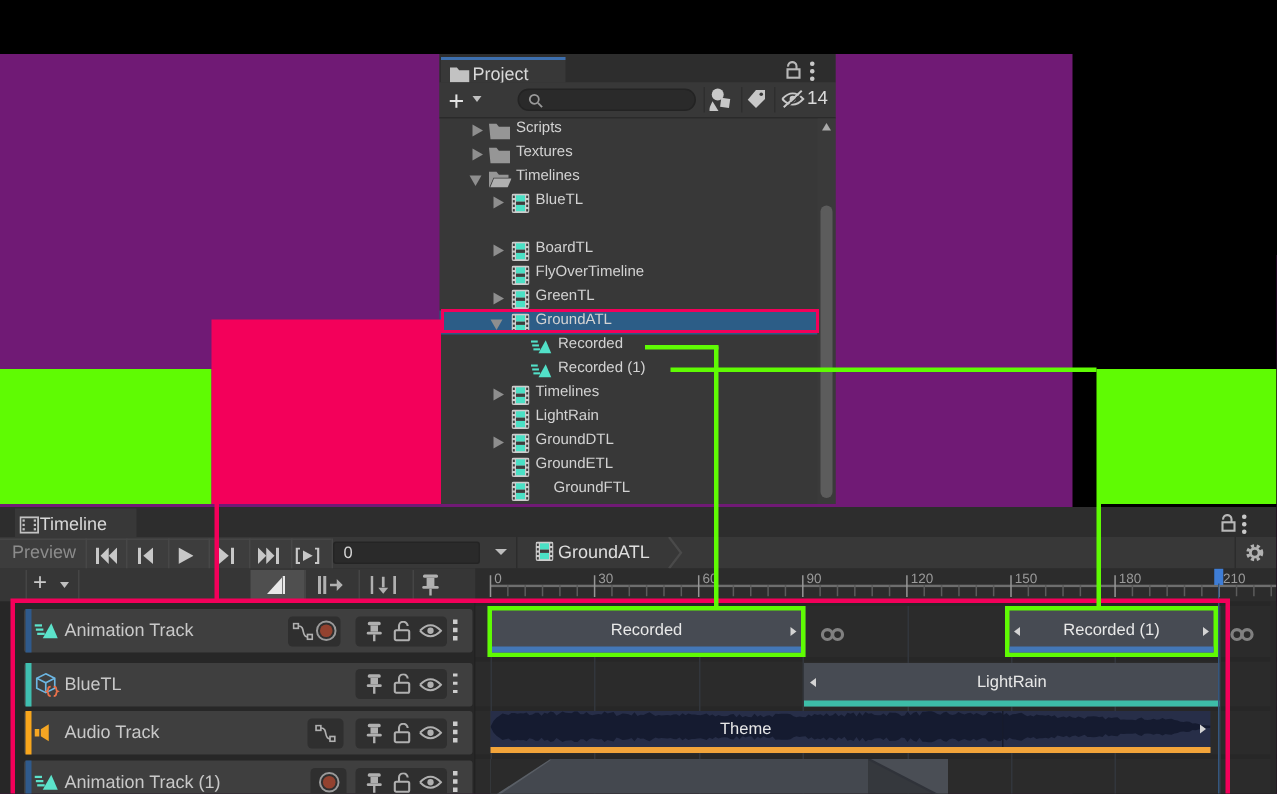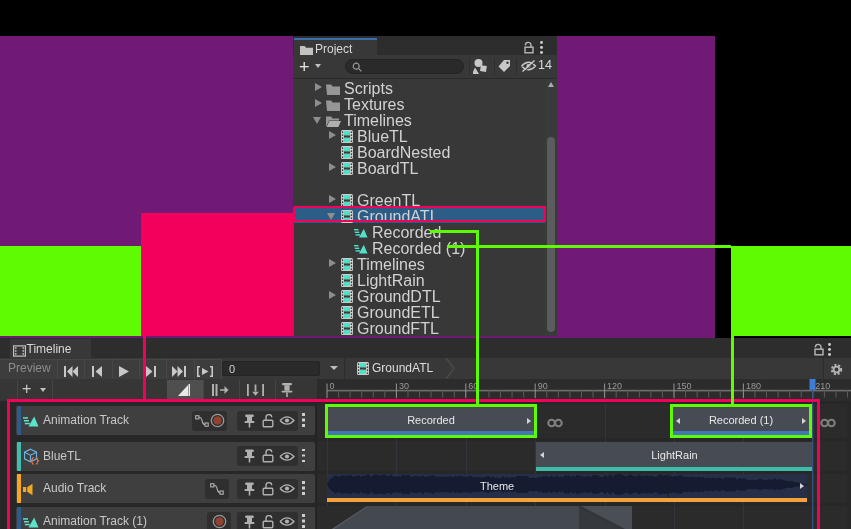--- a/index.html
+++ b/index.html
@@ -14,21 +14,21 @@
   #proj-tab { left:1px; top:2px; width:83px; height:17px; background:#383838;
     border-top:2px solid #3d6fae; }
   #proj-tab .lbl { position:absolute; left:21px; top:2px; font-size:12px; color:#d8d8d8; }
   #proj-tab .ticon { position:absolute; left:6px; top:2px; }
   .dots3 { width:3px; height:14px; }
   .dots3::before { content:""; position:absolute; width:2.8px; height:2.8px; border-radius:50%; background:#c8c8c8; left:0; top:1px;
     box-shadow: 0 5px 0 #c8c8c8, 0 10px 0 #c8c8c8; }
   #proj-toolbar { left:0; top:19px; width:264px; height:24px; background:#383838;
     border-bottom:1px solid #2a2a2a; }
   #proj-tree { left:0; top:43px; width:264px; height:257px; }
-  .trow { position:absolute; left:0; width:252px; height:16px; font-size:16px; color:#d2d2d2; }
+  .trow { position:absolute; left:0; width:252px; height:16px; font-size:10px; color:#d2d2d2; }
   .trow .txt { position:absolute; top:1px; }
   .trow .ico { position:absolute; top:2px; }
   .fold { position:absolute; width:0; height:0; top:4px;
     border-left:7px solid #8e8e8e; border-top:4.5px solid transparent; border-bottom:4.5px solid transparent; }
   .foldd { position:absolute; width:0; height:0; top:6px;
     border-top:7px solid #8e8e8e; border-left:4.5px solid transparent; border-right:4.5px solid transparent; }
   #proj-scroll { left:252px; top:43px; width:12px; height:257px; background:#3a3a3a; }
   #proj-thumb { left:2px; top:58px; width:8px; height:195px; background:#5c5c5c; border-radius:4px; }
 
   
@@ -145,58 +145,58 @@
                 <rect x="0.9" y="7.4" width="1.3" height="1.6"></rect>
                 <rect x="0.9" y="10.4" width="1.3" height="1.6"></rect>
                 <rect x="9.8" y="1.4" width="1.3" height="1.6"></rect>
                 <rect x="9.8" y="4.4" width="1.3" height="1.6"></rect>
                 <rect x="9.8" y="7.4" width="1.3" height="1.6"></rect>
                 <rect x="9.8" y="10.4" width="1.3" height="1.6"></rect>
               </g>
             </svg></span>
           <span class="txt" style="left:64px">BlueTL</span>
         </div>
-      <div class="trow" style="top:64px">
-          <span class="ico tlic" style="left:48px"><svg width="12" height="13">
-              <rect x="0" y="0" width="12" height="13" rx="1.5" fill="#cdcdcd"></rect>
-              <rect x="3" y="1.2" width="6" height="4.2" fill="#4be0c5"></rect>
-              <rect x="3" y="7.6" width="6" height="4.2" fill="#4be0c5"></rect>
-              <rect x="3" y="5.4" width="6" height="2.2" fill="#3c3c3c"></rect>
-              <g fill="#3c3c3c">
-                <rect x="0.9" y="1.4" width="1.3" height="1.6"></rect>
-                <rect x="0.9" y="4.4" width="1.3" height="1.6"></rect>
-                <rect x="0.9" y="7.4" width="1.3" height="1.6"></rect>
-                <rect x="0.9" y="10.4" width="1.3" height="1.6"></rect>
-                <rect x="9.8" y="1.4" width="1.3" height="1.6"></rect>
-                <rect x="9.8" y="4.4" width="1.3" height="1.6"></rect>
-                <rect x="9.8" y="7.4" width="1.3" height="1.6"></rect>
-                <rect x="9.8" y="10.4" width="1.3" height="1.6"></rect>
-              </g>
-            </svg></span>
-          <span class="txt" style="left:64px">BoardNested</span>
-        </div>
       <div class="trow" style="top:80px">
           <i class="fold" style="left:36px"></i>
           <span class="ico tlic" style="left:48px"><svg width="12" height="13">
               <rect x="0" y="0" width="12" height="13" rx="1.5" fill="#cdcdcd"></rect>
               <rect x="3" y="1.2" width="6" height="4.2" fill="#4be0c5"></rect>
               <rect x="3" y="7.6" width="6" height="4.2" fill="#4be0c5"></rect>
               <rect x="3" y="5.4" width="6" height="2.2" fill="#3c3c3c"></rect>
               <g fill="#3c3c3c">
                 <rect x="0.9" y="1.4" width="1.3" height="1.6"></rect>
                 <rect x="0.9" y="4.4" width="1.3" height="1.6"></rect>
                 <rect x="0.9" y="7.4" width="1.3" height="1.6"></rect>
                 <rect x="0.9" y="10.4" width="1.3" height="1.6"></rect>
                 <rect x="9.8" y="1.4" width="1.3" height="1.6"></rect>
                 <rect x="9.8" y="4.4" width="1.3" height="1.6"></rect>
                 <rect x="9.8" y="7.4" width="1.3" height="1.6"></rect>
                 <rect x="9.8" y="10.4" width="1.3" height="1.6"></rect>
               </g>
             </svg></span>
           <span class="txt" style="left:64px">BoardTL</span>
+        </div>
+      <div class="trow" style="top:96px">
+          <span class="ico tlic" style="left:48px"><svg width="12" height="13">
+              <rect x="0" y="0" width="12" height="13" rx="1.5" fill="#cdcdcd"></rect>
+              <rect x="3" y="1.2" width="6" height="4.2" fill="#4be0c5"></rect>
+              <rect x="3" y="7.6" width="6" height="4.2" fill="#4be0c5"></rect>
+              <rect x="3" y="5.4" width="6" height="2.2" fill="#3c3c3c"></rect>
+              <g fill="#3c3c3c">
+                <rect x="0.9" y="1.4" width="1.3" height="1.6"></rect>
+                <rect x="0.9" y="4.4" width="1.3" height="1.6"></rect>
+                <rect x="0.9" y="7.4" width="1.3" height="1.6"></rect>
+                <rect x="0.9" y="10.4" width="1.3" height="1.6"></rect>
+                <rect x="9.8" y="1.4" width="1.3" height="1.6"></rect>
+                <rect x="9.8" y="4.4" width="1.3" height="1.6"></rect>
+                <rect x="9.8" y="7.4" width="1.3" height="1.6"></rect>
+                <rect x="9.8" y="10.4" width="1.3" height="1.6"></rect>
+              </g>
+            </svg></span>
+          <span class="txt" style="left:64px">FlyOverTimeline</span>
         </div>
       <div class="trow" style="top:112px">
           <i class="fold" style="left:36px"></i>
           <span class="ico tlic" style="left:48px"><svg width="12" height="13">
               <rect x="0" y="0" width="12" height="13" rx="1.5" fill="#cdcdcd"></rect>
               <rect x="3" y="1.2" width="6" height="4.2" fill="#4be0c5"></rect>
               <rect x="3" y="7.6" width="6" height="4.2" fill="#4be0c5"></rect>
               <rect x="3" y="5.4" width="6" height="2.2" fill="#3c3c3c"></rect>
               <g fill="#3c3c3c">
                 <rect x="0.9" y="1.4" width="1.3" height="1.6"></rect>
@@ -341,21 +341,21 @@
                 <rect x="0.9" y="1.4" width="1.3" height="1.6"></rect>
                 <rect x="0.9" y="4.4" width="1.3" height="1.6"></rect>
                 <rect x="0.9" y="7.4" width="1.3" height="1.6"></rect>
                 <rect x="0.9" y="10.4" width="1.3" height="1.6"></rect>
                 <rect x="9.8" y="1.4" width="1.3" height="1.6"></rect>
                 <rect x="9.8" y="4.4" width="1.3" height="1.6"></rect>
                 <rect x="9.8" y="7.4" width="1.3" height="1.6"></rect>
                 <rect x="9.8" y="10.4" width="1.3" height="1.6"></rect>
               </g>
             </svg></span>
-          <span class="txt" style="left:64px">GroundFTL</span>
+          <span class="txt" style="left:76px">GroundFTL</span>
         </div>
     </div>
     <div id="proj-scroll" class="abs">
         <i class="abs" style="left:2.5px;top:3px;width:0;height:0;border-bottom:5px solid #aaaaaa;border-left:3.5px solid transparent;border-right:3.5px solid transparent"></i>
         <div id="proj-thumb" class="abs"></div>
       </div>
   </div>
 
   <div id="tl" class="abs">
     <div id="tl-tabrow" class="abs"></div>

